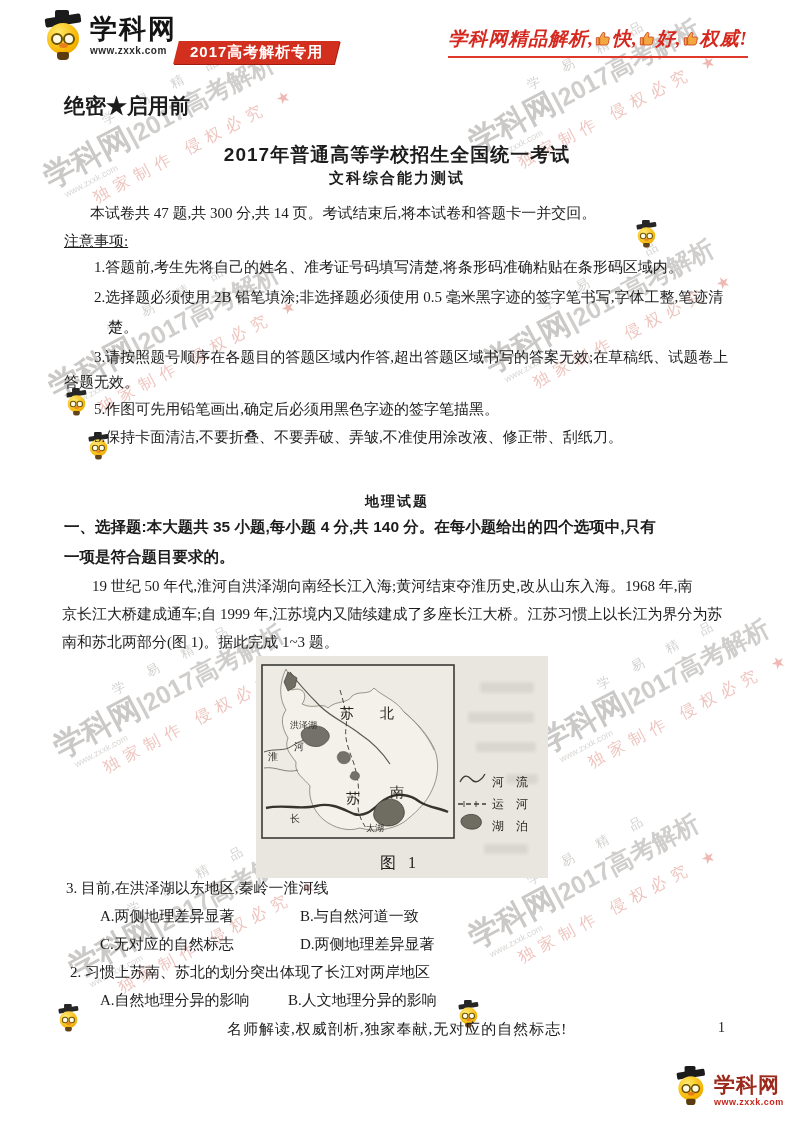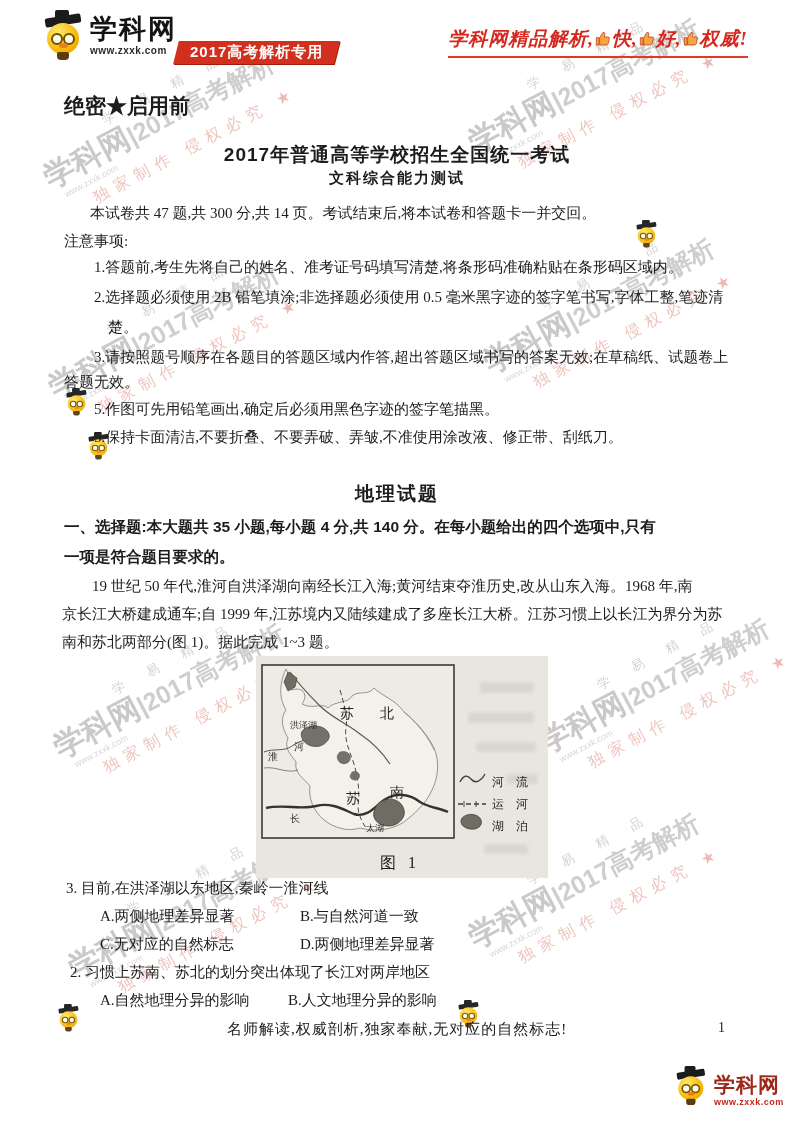--- a/index.html
+++ b/index.html
@@ -43,22 +43,22 @@
   .thumb-icon{display:inline-block;width:16px;height:16px;vertical-align:-2px;margin:0 1px;}
   .sub-slogan{margin-top:6px;color:#3f3f3f;font-size:16px;letter-spacing:3px;font-family:"Liberation Sans",sans-serif;white-space:nowrap;}
   
   .tl{position:absolute;font-size:15px;color:#1c1c1c;white-space:nowrap;z-index:2;}
   .bold-sans{font-family:"Liberation Sans",sans-serif;font-weight:bold;}
   .center{left:0;right:0;text-align:center;}
   .t-security{top:92px;left:64px;font-size:21px;}
   .t-title{top:142px;font-size:19px;letter-spacing:1px;}
   .t-subtitle{top:169px;font-size:15px;letter-spacing:2px;}
   .t-intro{top:204px;left:90px;}
-  .t-notice{top:232px;left:64px;}
-  .t-sect{top:481px;font-size:19px;letter-spacing:2px;}
+  .t-notice{top:232px;left:64px;text-decoration:underline;}
+  .t-sect{top:493px;font-size:14px;letter-spacing:2px;}
   .t-dir{font-size:15.5px;}
   
   .figure-block{left:256px;top:656px;width:292px;height:222px;background:#e9e6e0;z-index:2;}
   
   .t-footer{top:1020px;font-size:15px;letter-spacing:1px;}
   .t-page{top:1020px;left:718px;font-size:14px;}
   .logo-bottom{left:676px;top:1066px;z-index:3;display:flex;align-items:flex-start;}
   .logo-bottom .mascot{transform:scale(.78);transform-origin:top left;}
   .logo-bottom .logo-text{margin-left:-2px;margin-top:8px;}
   .logo-bottom .logo-site{font-size:21px;color:#9c2a1c;letter-spacing:1px;}

